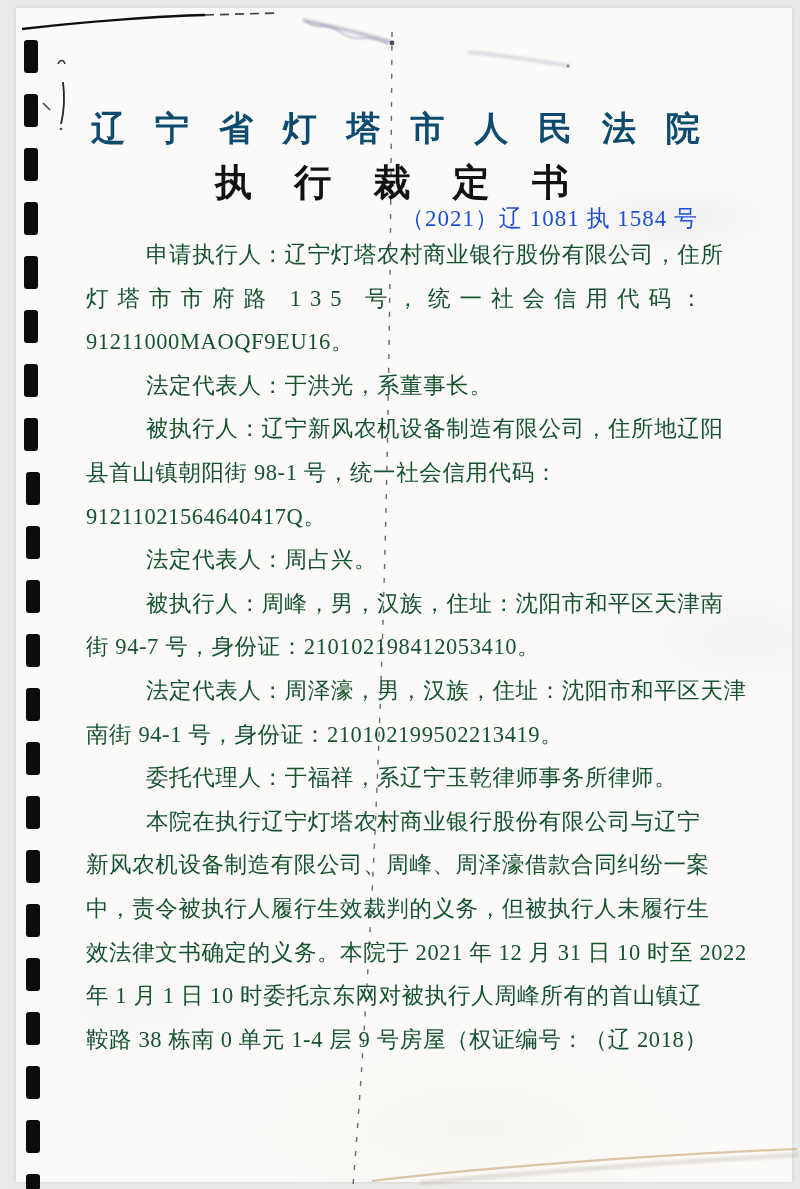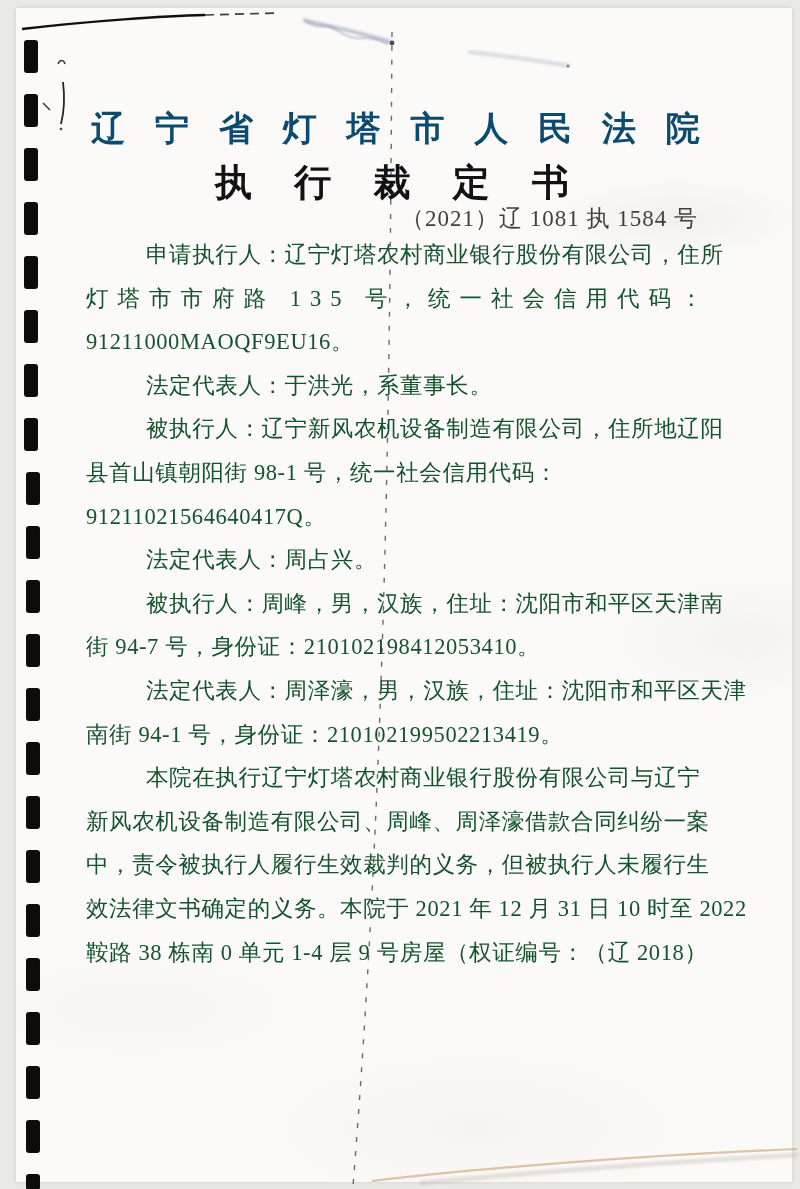--- a/index.html
+++ b/index.html
@@ -57,21 +57,21 @@
     white-space: nowrap;
   }
   .case-number {
     position: absolute;
     left: 86px; top: 203px; width: 628px;
     text-align: right;
     padding-right: 16px;
     box-sizing: border-box;
     font-size: 23px;
     letter-spacing: 1px;
-    color: #404040;
+    color: #1d4ed8;
     white-space: nowrap;
   }
   .doc-body {
     position: absolute;
     left: 86px; top: 233px;
     width: 628px;
     color: #14532d;
   }
   .line {
     height: 43.6px;
@@ -155,20 +155,22 @@
       <div class="line">91211000MAOQF9EU16。</div>
       <div class="line indent">法定代表人：于洪光，系董事长。</div>
       <div class="line indent">被执行人：辽宁新风农机设备制造有限公司，住所地辽阳</div>
       <div class="line">县首山镇朝阳街 98-1 号，统一社会信用代码：</div>
       <div class="line">91211021564640417Q。</div>
       <div class="line indent">法定代表人：周占兴。</div>
       <div class="line indent">被执行人：周峰，男，汉族，住址：沈阳市和平区天津南</div>
       <div class="line">街 94-7 号，身份证：210102198412053410。</div>
       <div class="line indent">法定代表人：周泽濠，男，汉族，住址：沈阳市和平区天津</div>
       <div class="line">南街 94-1 号，身份证：210102199502213419。</div>
+      <div class="line indent">委托代理人：于福祥，系辽宁玉乾律师事务所律师。</div>
       <div class="line indent">本院在执行辽宁灯塔农村商业银行股份有限公司与辽宁</div>
       <div class="line">新风农机设备制造有限公司、周峰、周泽濠借款合同纠纷一案</div>
       <div class="line">中，责令被执行人履行生效裁判的义务，但被执行人未履行生</div>
       <div class="line">效法律文书确定的义务。本院于 2021 年 12 月 31 日 10 时至 2022</div>
+      <div class="line">年 1 月 1 日 10 时委托京东网对被执行人周峰所有的首山镇辽</div>
       <div class="line">鞍路 38 栋南 0 单元 1-4 层 9 号房屋（权证编号：（辽 2018）</div>
     </div>
 
 </div>
 
 </body></html>

